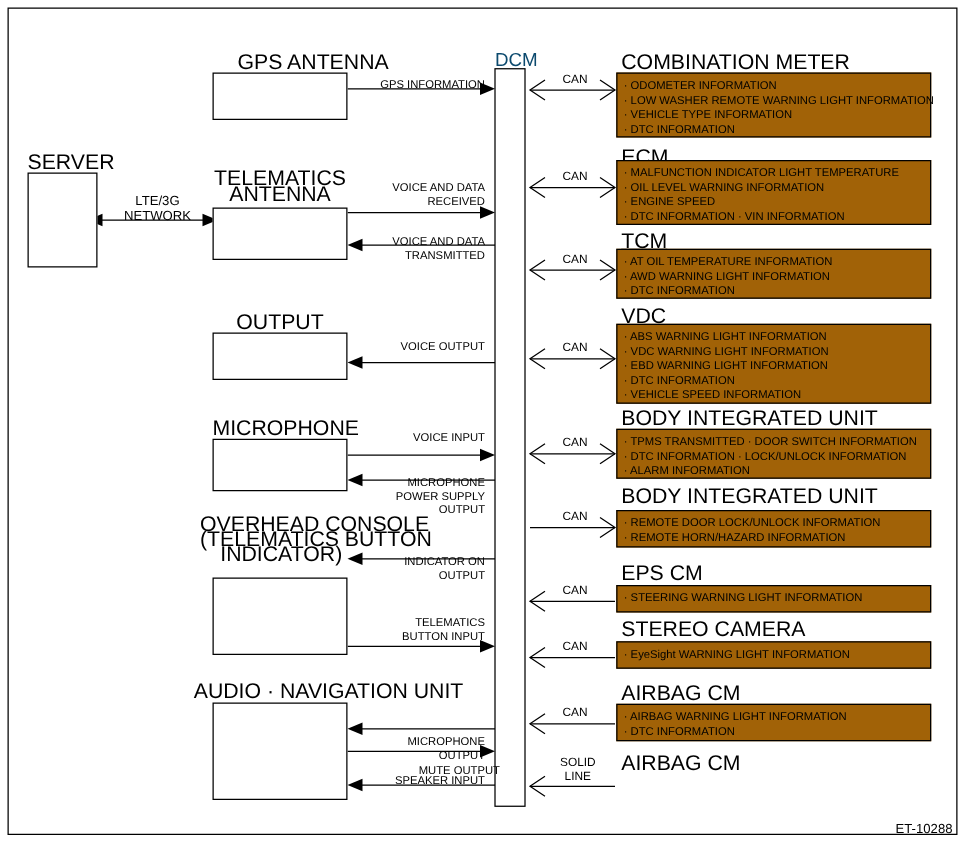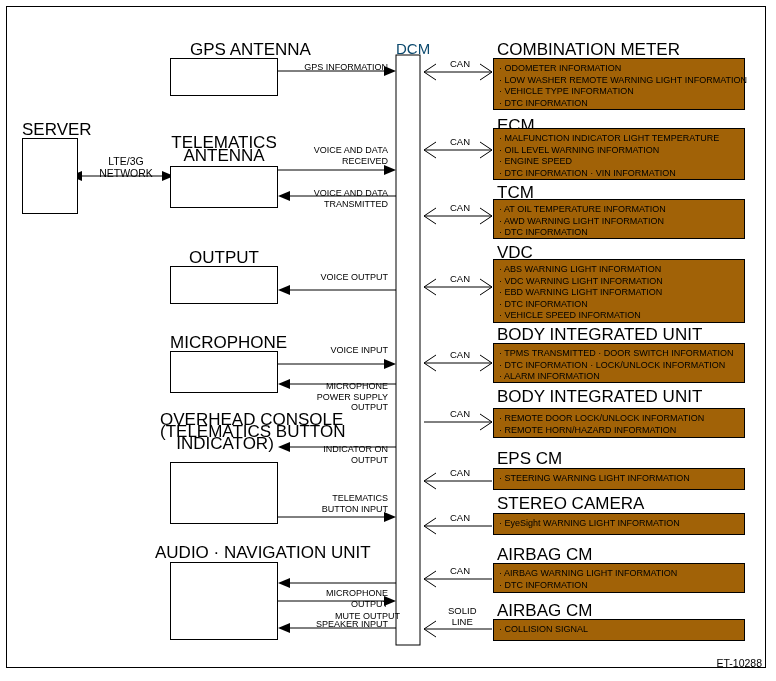--- a/index.html
+++ b/index.html
@@ -237,18 +237,15 @@
 
   <div class="can" style="left:450px;top:565px;">CAN</div>
   <div class="title" style="left:497px;top:548px;">AIRBAG CM</div>
   <div class="infobox" style="left:493px;top:563px;width:252px;height:30px;">
     <div>· AIRBAG WARNING LIGHT INFORMATION</div>
     <div>· DTC INFORMATION</div>
   </div>
 
   <div class="can" style="left:448px;top:606px;line-height:10.5px;text-align:center;">SOLID<br>LINE</div>
   <div class="title" style="left:497px;top:604px;">AIRBAG CM</div>
-  <div class="infobox" style="left:493px;top:619px;width:252px;height:22px;">
-    <div>· COLLISION SIGNAL</div>
-  </div>
 
   <div class="code">ET-10288</div>
 </div>
 
 </body></html>

